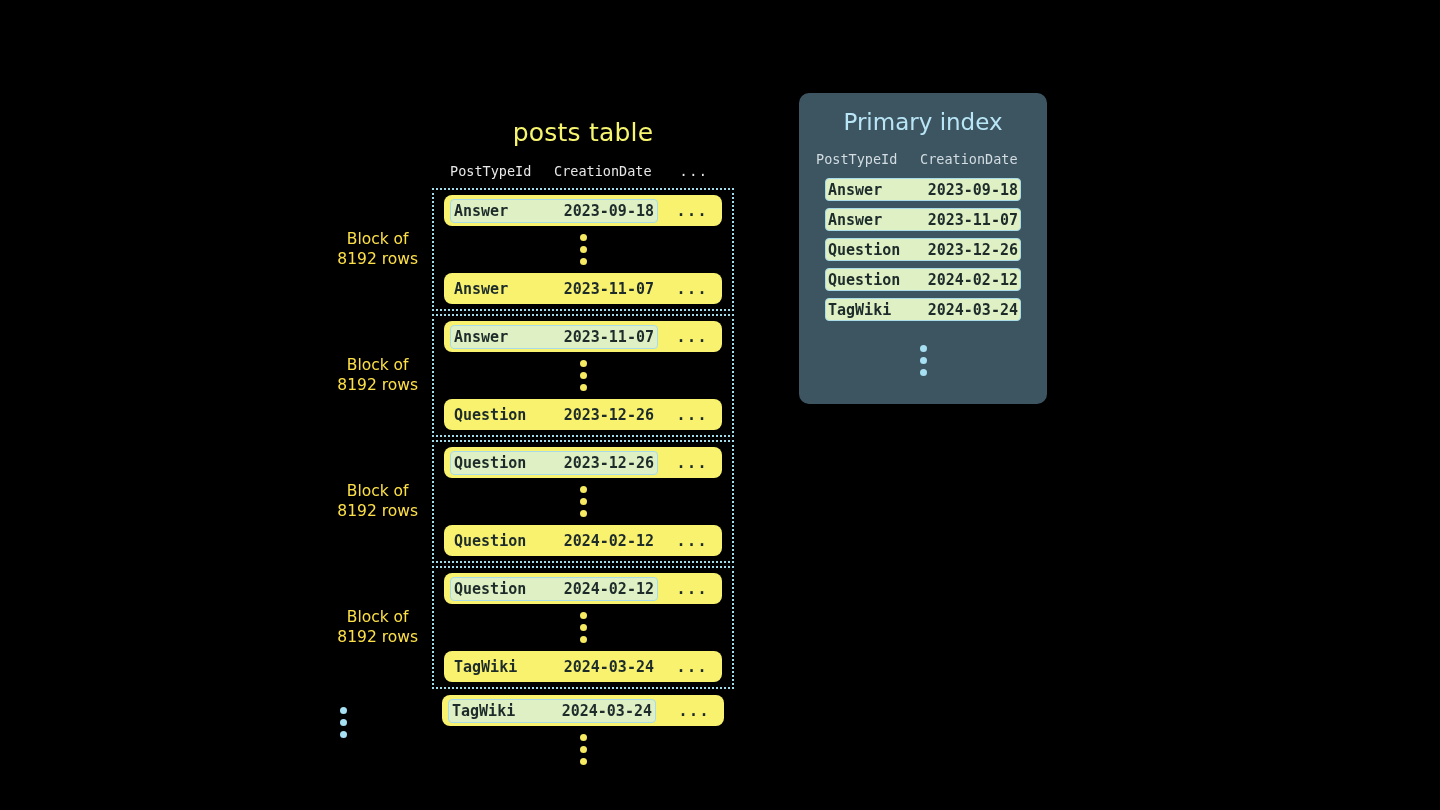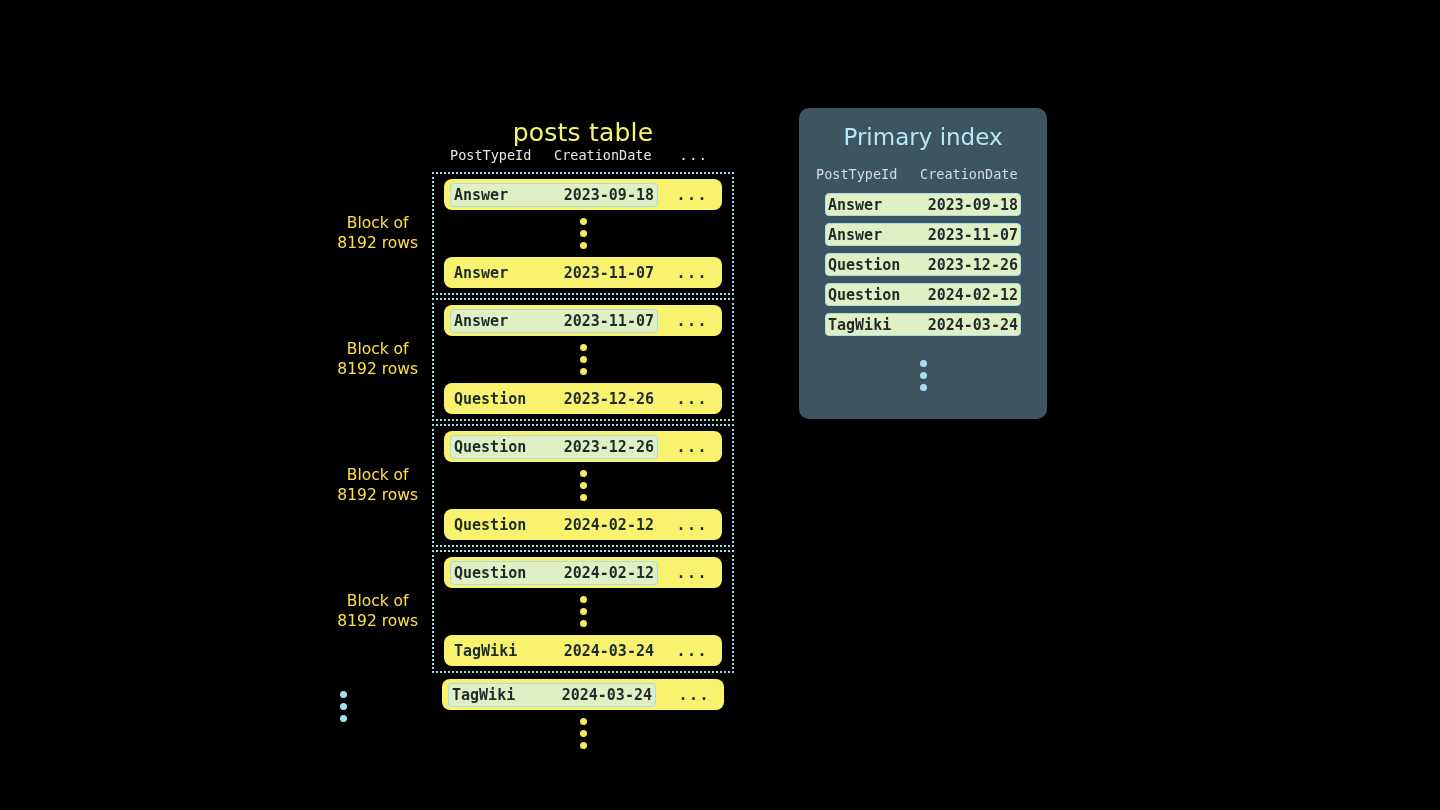--- a/index.html
+++ b/index.html
@@ -23,20 +23,21 @@
     top: 118px;
     width: 302px;
   }
 
   .table-title {
     font-family: "DejaVu Sans", sans-serif;
     font-size: 25px;
     color: #f7f56f;
     text-align: center;
     letter-spacing: 0.2px;
+    margin-bottom: 16px;
     white-space: nowrap;
   }
 
   .col-headers {
     display: flex;
     align-items: baseline;
     font-family: "DejaVu Sans Mono", monospace;
     font-size: 13.5px;
     color: #e8e8e8;
     padding: 0 2px 0 18px;
@@ -134,21 +135,21 @@
   #tail-dots-left {
     position: absolute;
     left: -92px;
     top: 4px;
   }
 
   
   #primary-index {
     position: absolute;
     left: 799px;
-    top: 108px;
+    top: 93px;
     width: 248px;
     background: #3d5561;
     border-radius: 10px;
     padding: 16px 0 20px 0;
     box-sizing: border-box;
   }
 
   .pi-title {
     font-family: "DejaVu Sans", sans-serif;
     font-size: 23px;

